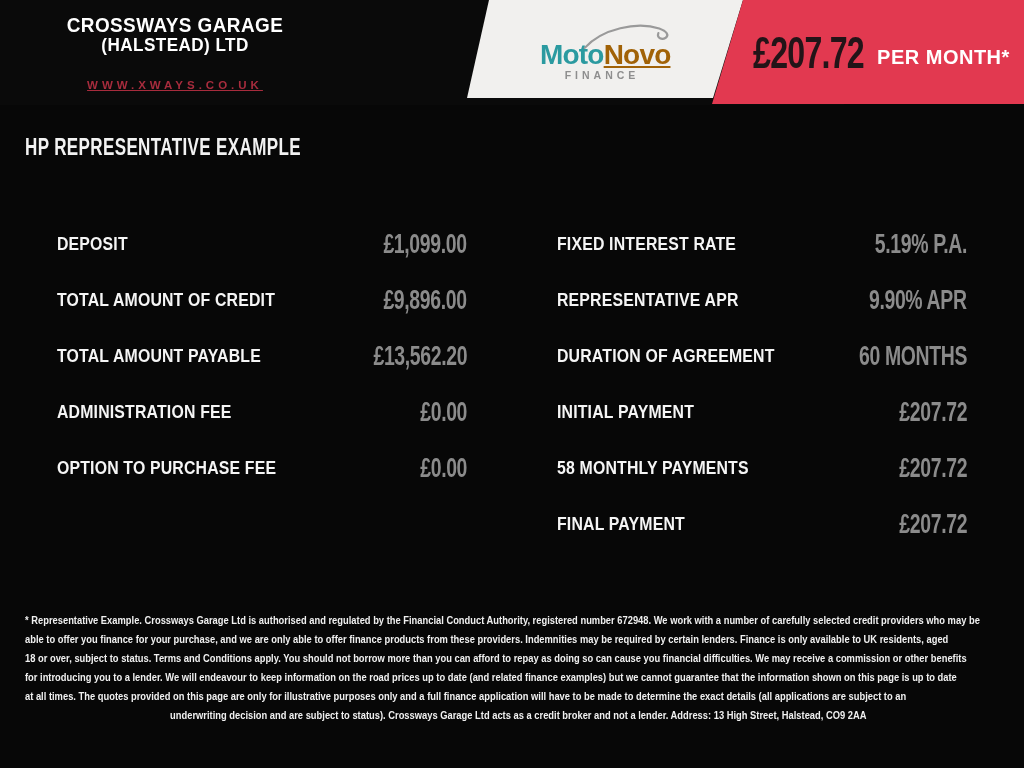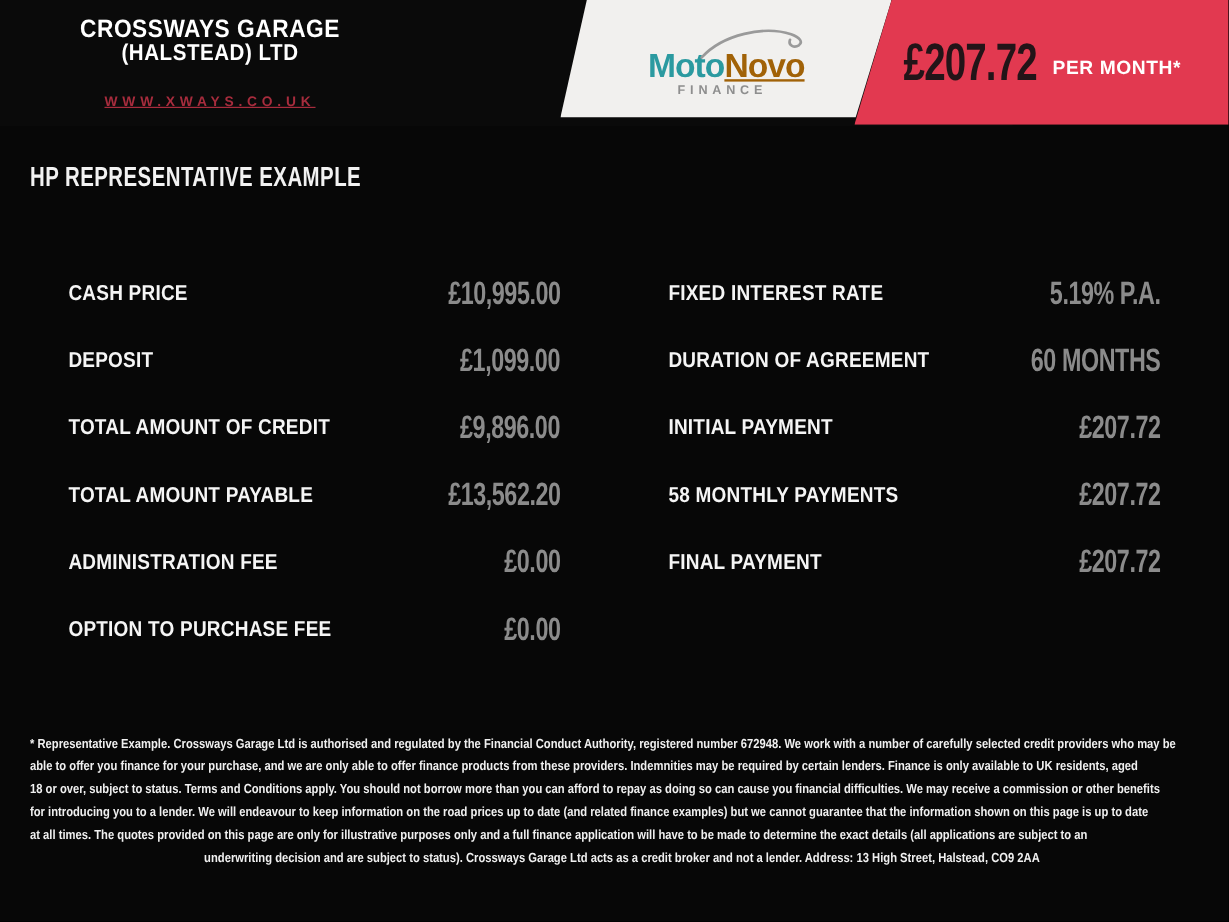--- a/index.html
+++ b/index.html
@@ -28,21 +28,21 @@
   .mn{position:absolute;top:42px;left:540px;width:126px;}
   .mn-swoosh{position:absolute;top:-23px;right:-8px;width:92px;height:32px;}
   .mn-text{font-size:28px;font-weight:bold;letter-spacing:-.8px;line-height:26px;white-space:nowrap;}
   .mn-moto{color:#2b9aa0;}
   .mn-novo{color:#a16207;text-decoration:underline;}
   .mn-sub{margin-top:1px;text-align:center;font-size:10.5px;font-weight:bold;letter-spacing:4px;color:#8e8e8e;padding-right:2px;}
   
   .price{position:absolute;top:0;left:753px;height:105px;display:flex;align-items:center;}
   .price-amount{font-size:44px;font-weight:bold;color:#231418;letter-spacing:-1px;
     transform:scaleX(.73);transform-origin:left center;white-space:nowrap;}
-  .price-per{font-size:16px;font-weight:bold;color:#fff;letter-spacing:.5px;
+  .price-per{font-size:20px;font-weight:bold;color:#fff;letter-spacing:.5px;
     margin-left:-28px;margin-top:10px;white-space:nowrap;}
   
   .hp-title{position:absolute;top:134px;left:25px;color:#f2f2f2;font-size:23px;font-weight:bold;
     transform:scaleX(.74);transform-origin:left center;white-space:nowrap;letter-spacing:.5px;}
   
   .fin{position:absolute;top:216px;left:57px;display:grid;grid-template-columns:410px 410px;column-gap:90px;}
   .fin-row{height:56px;display:flex;justify-content:space-between;align-items:center;}
   .fin-lbl{color:#f5f5f5;font-size:18px;font-weight:bold;white-space:nowrap;
     transform:scaleX(.88);transform-origin:left center;letter-spacing:.2px;}
   .fin-val{color:#8b8b8b;font-size:27px;font-weight:bold;white-space:nowrap;
@@ -79,24 +79,20 @@
       <div class="price-amount">£207.72</div>
       <div class="price-per">PER MONTH*</div>
     </div>
   </div>
 
   <div class="hp-title">HP REPRESENTATIVE EXAMPLE</div>
 
   <div class="fin">
     <div class="fin-col">
       <div class="fin-row">
-        <span class="fin-lbl">CASH PRICE</span>
-        <span class="fin-val">£10,995.00</span>
-      </div>
-      <div class="fin-row">
         <span class="fin-lbl">DEPOSIT</span>
         <span class="fin-val">£1,099.00</span>
       </div>
       <div class="fin-row">
         <span class="fin-lbl">TOTAL AMOUNT OF CREDIT</span>
         <span class="fin-val">£9,896.00</span>
       </div>
       <div class="fin-row">
         <span class="fin-lbl">TOTAL AMOUNT PAYABLE</span>
         <span class="fin-val">£13,562.20</span>
@@ -107,20 +103,24 @@
       </div>
       <div class="fin-row">
         <span class="fin-lbl">OPTION TO PURCHASE FEE</span>
         <span class="fin-val">£0.00</span>
       </div>
     </div>
     <div class="fin-col">
       <div class="fin-row">
         <span class="fin-lbl">FIXED INTEREST RATE</span>
         <span class="fin-val">5.19% P.A.</span>
+      </div>
+      <div class="fin-row">
+        <span class="fin-lbl">REPRESENTATIVE APR</span>
+        <span class="fin-val">9.90% APR</span>
       </div>
       <div class="fin-row">
         <span class="fin-lbl">DURATION OF AGREEMENT</span>
         <span class="fin-val">60 MONTHS</span>
       </div>
       <div class="fin-row">
         <span class="fin-lbl">INITIAL PAYMENT</span>
         <span class="fin-val">£207.72</span>
       </div>
       <div class="fin-row">

